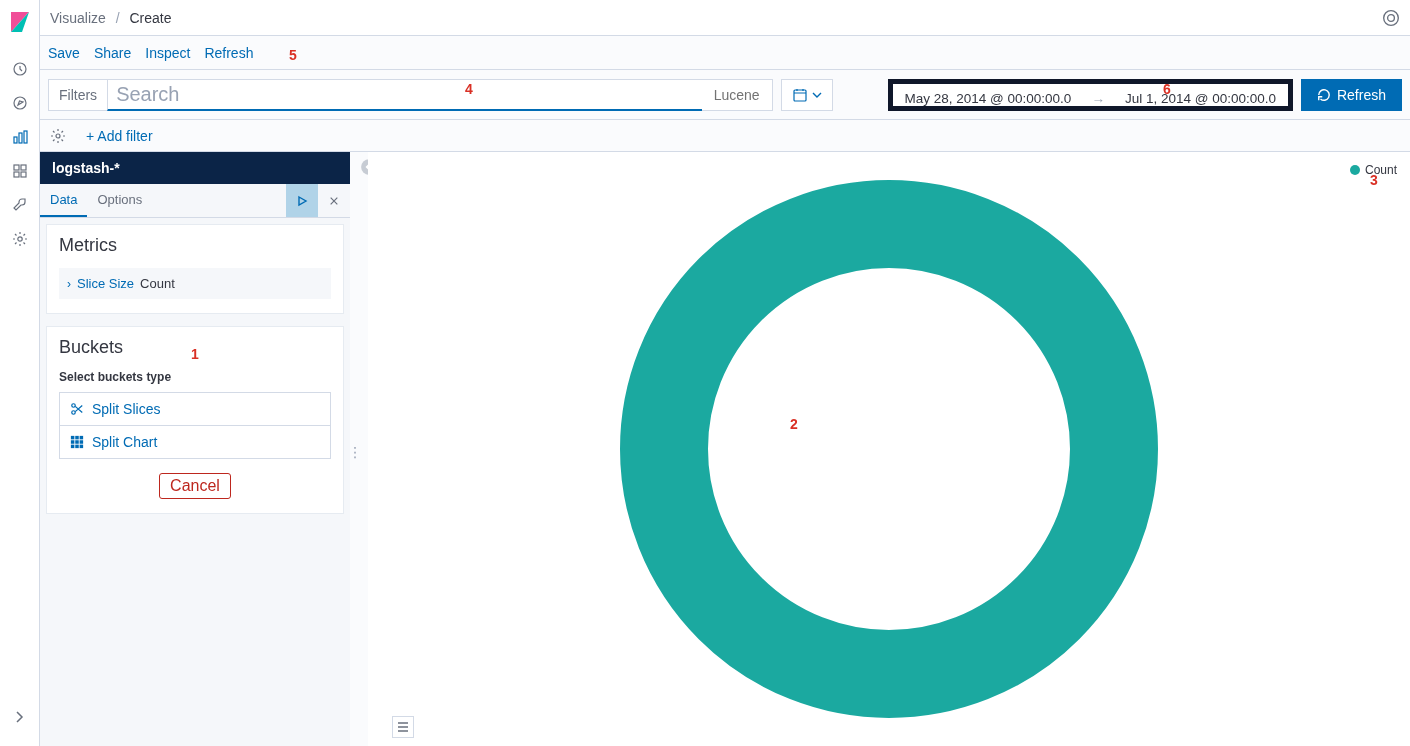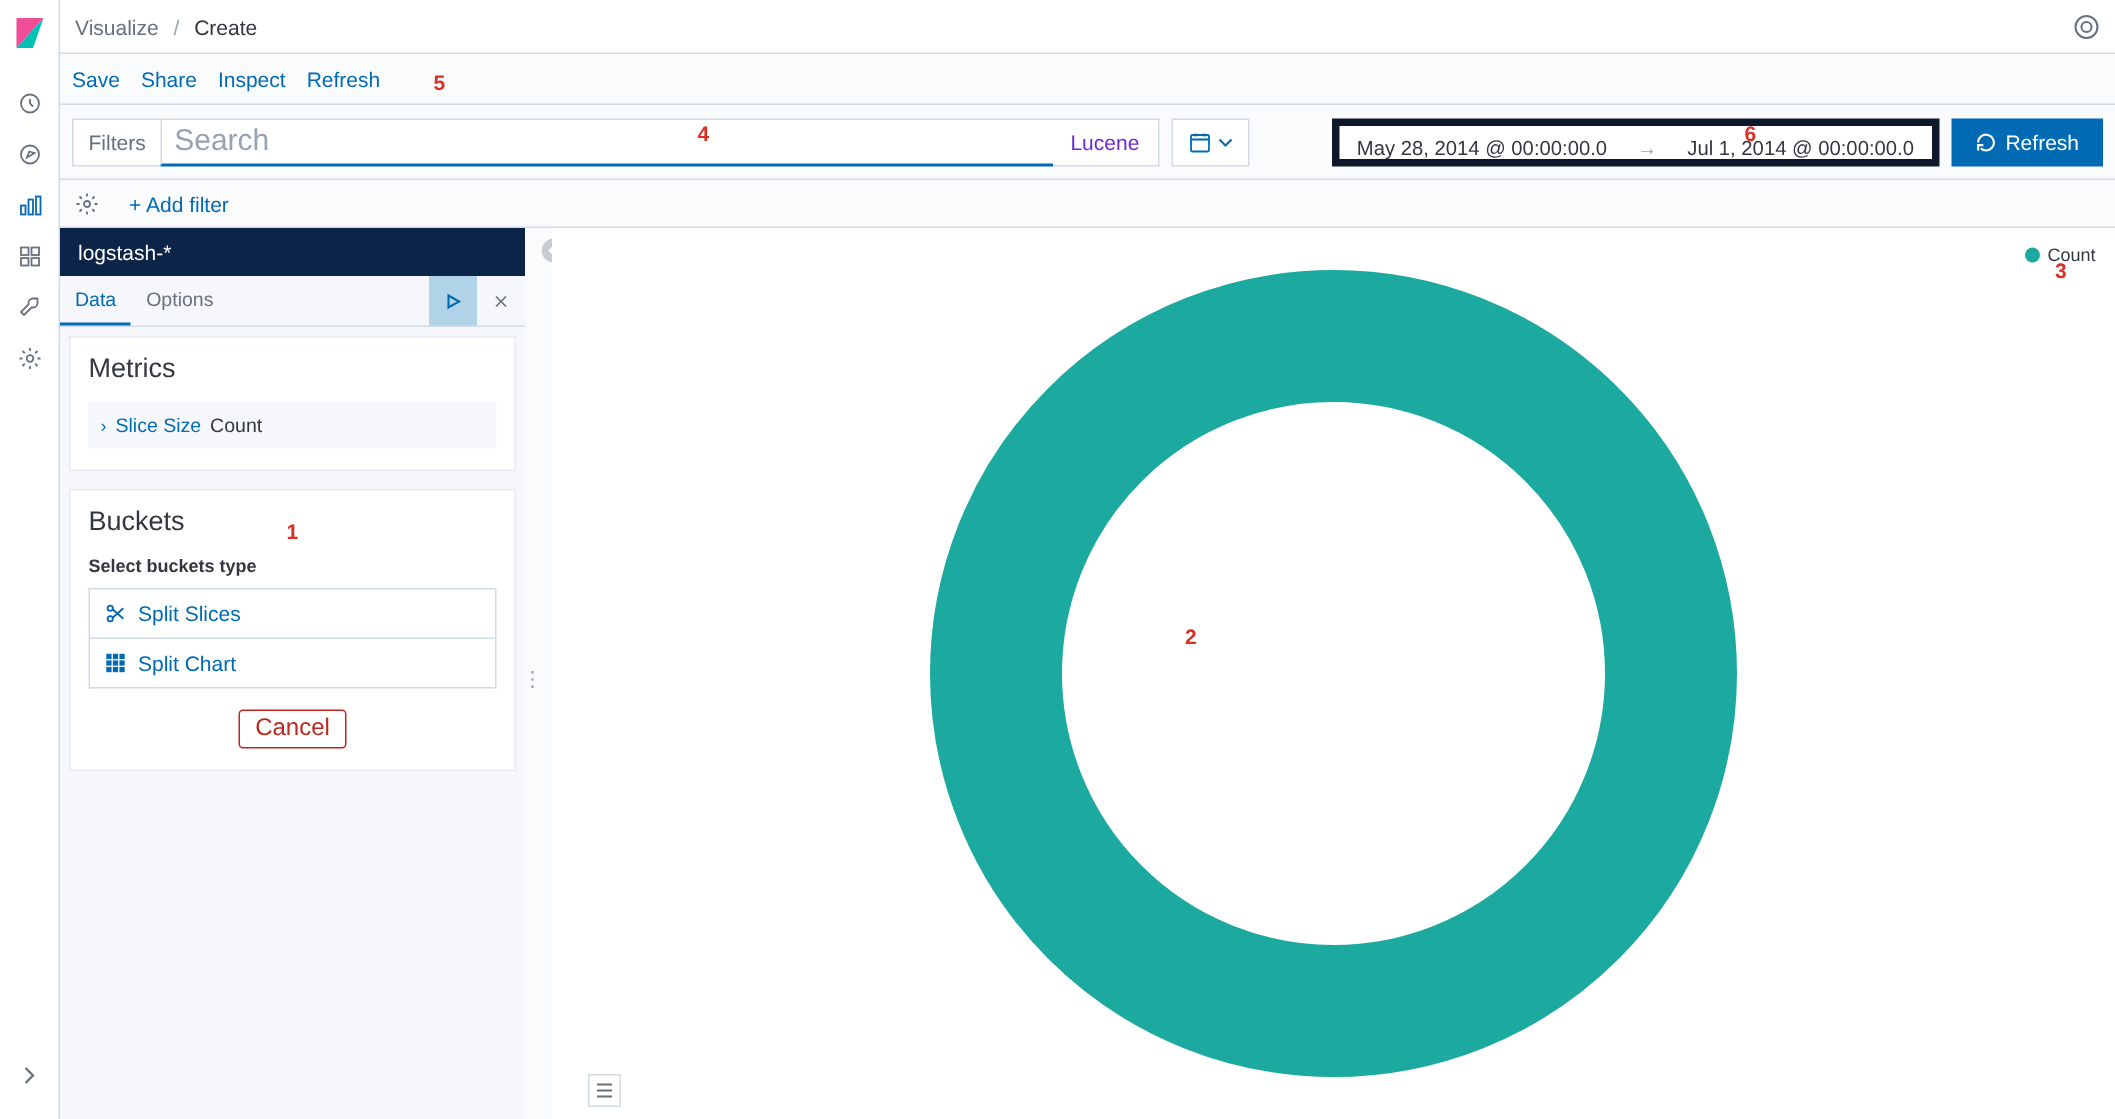--- a/index.html
+++ b/index.html
@@ -19,34 +19,34 @@
     .breadcrumb .current { color: #343741; }
     .help-icon { width: 18px; height: 18px; color: #69707d; }
     
     .toolbar-row { height: 34px; background: #fafbfd; border-bottom: 1px solid #d3dae6; display: flex; align-items: center; padding: 0 8px; gap: 14px; }
     .toolbar-link { color: #006bb4; font-size: 14px; cursor: pointer; }
     
     .query-row { height: 50px; background: #fafbfd; border-bottom: 1px solid #d3dae6; display: flex; align-items: center; padding: 8px; gap: 8px; }
     .filters-label { border: 1px solid #d3dae6; background: #fff; height: 32px; display: flex; align-items: center; padding: 0 10px; color: #69707d; font-size: 14px; border-right: none; }
     .search-input { flex: 1; height: 32px; border: 1px solid #d3dae6; border-bottom: 2px solid #006bb4; padding: 0 8px; font-size: 20px; outline: none; border-right: none; }
     .search-input::placeholder { color: #98a2b3; }
-    .lucene-box { border: 1px solid #d3dae6; border-left: none; background: #fff; height: 32px; display: flex; align-items: center; padding: 0 12px; color: #6d28d9; font-size: 14px; cursor: pointer; }
+    .lucene-box { border: 1px solid #d3dae6; border-left: none; background: #fff; height: 32px; display: flex; align-items: center; padding: 0 12px; color: #737373; font-size: 14px; cursor: pointer; }
     .date-icon-box { border: 1px solid #d3dae6; background: #fff; height: 32px; display: flex; align-items: center; padding: 0 10px; color: #006bb4; cursor: pointer; gap: 4px; }
     .date-range-box { border: 5px solid #0f172a; background: #fff; height: 32px; display: flex; align-items: flex-end; padding: 0 12px; font-size: 13.5px; cursor: pointer; gap: 6px; margin-left: 47px; }
     .date-range-box .arrow { color: #98a2b3; }
     .refresh-btn { background: #006bb4; color: #fff; border: none; height: 32px; padding: 0 16px; font-size: 14px; cursor: pointer; display: flex; align-items: center; gap: 6px; }
     
     .filter-row { height: 32px; background: #fafbfd; border-bottom: 1px solid #d3dae6; display: flex; align-items: center; padding: 0 10px; gap: 20px; }
     .gear-icon { width: 16px; height: 16px; color: #69707d; cursor: pointer; }
     .add-filter { color: #006bb4; font-size: 14px; cursor: pointer; }
     
     .content { flex: 1; display: flex; position: relative; background: #fafbfd; }
     
     .sidebar { width: 310px; display: flex; flex-direction: column; background: #f5f7fa; }
-    .index-pattern { background: #0b2447; color: #fff; padding: 8px 12px; font-weight: normal; font-size: 14px; }
+    .index-pattern { background: #0b2447; color: #fff; padding: 8px 12px; font-weight: bold; font-size: 14px; }
     .tabs { display: flex; background: #f5f7fa; border-bottom: 1px solid #d3dae6; align-items: stretch; }
     .tab { padding: 8px 10px; font-size: 13px; color: #69707d; cursor: pointer; }
     .tab.active { color: #006bb4; border-bottom: 2px solid #006bb4; }
     .tab-actions { margin-left: auto; display: flex; }
     .play-btn { width: 32px; background: #b0d3e8; color: #006bb4; display: flex; align-items: center; justify-content: center; cursor: pointer; }
     .close-x { width: 32px; color: #69707d; display: flex; align-items: center; justify-content: center; cursor: pointer; }
     
     .panel { background: #fff; margin: 6px; border: 1px solid #e6ebf1; padding: 10px 12px 14px; }
     .panel h3 { font-size: 18px; font-weight: 400; margin-bottom: 12px; }
     .metric-item { background: #f5f7fa; padding: 8px; font-size: 13px; display: flex; align-items: center; gap: 6px; cursor: pointer; }

